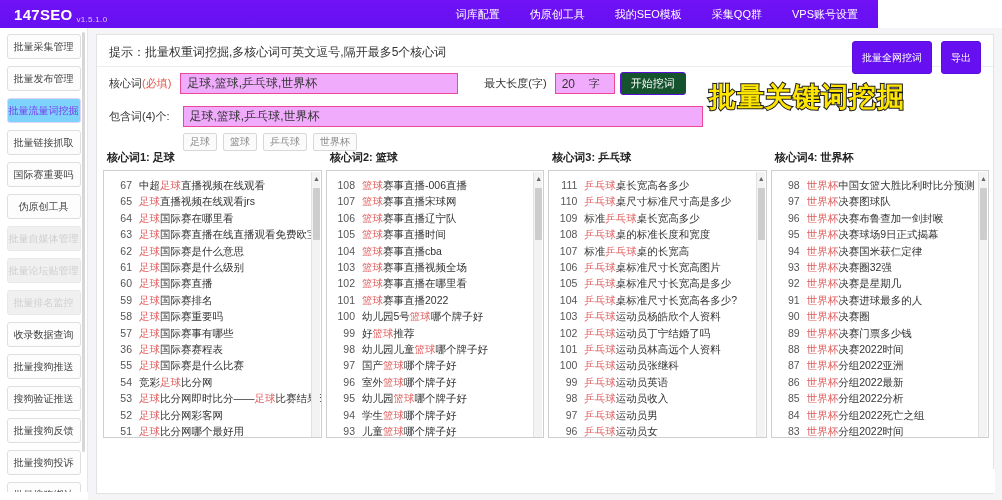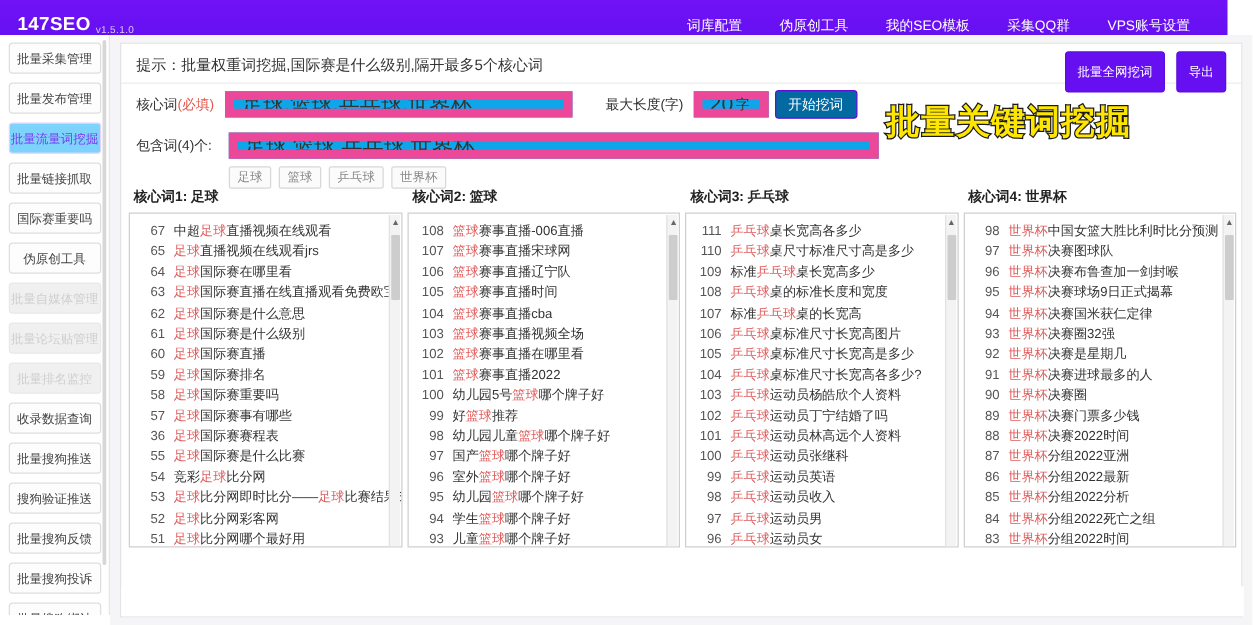--- a/index.html
+++ b/index.html
@@ -9,28 +9,28 @@
     background:#ffffff;
     font-family:"Liberation Sans","DejaVu Sans",sans-serif;
     font-size:12px;
     color:#333;
     overflow:hidden;
   }
   #app { position:relative; width:1002px; height:500px; }
 
   
   .topbar {
-    position:absolute; left:0; top:0; width:982px; height:28px;
+    position:absolute; left:0; top:0; width:878px; height:28px;
     background:#6610f2;
     background:linear-gradient(180deg,#7012f5 0%,#6610f2 100%);
-    display:flex; align-items:flex-end;
+    display:flex; align-items:center;
   }
   .brand { color:#fff; font-size:15px; font-weight:bold; margin-left:14px; letter-spacing:.3px; }
   .brand-ver { color:#d9c8fb; font-size:8px; margin-left:4px; font-weight:normal; position:relative; top:2px; }
-  .topnav { margin-left:auto; display:flex; align-items:center; padding-right:30px; }
+  .topnav { margin-left:auto; display:flex; align-items:center; padding-right:20px; }
   .topnav-item {
     color:#ffffff; font-size:11px; margin-left:30px; cursor:pointer;
     white-space:nowrap;
   }
 
   
   .sidebar {
     position:absolute; left:0; top:28px; width:88px; height:464px;
     background:#ffffff; overflow:hidden; padding-top:6px;
     border-right:1px solid #e6e6e6;
@@ -62,31 +62,31 @@
 
   .hint {
     padding:9px 12px 0 12px; font-size:12px; color:#333;
   }
   .hint-sep { position:absolute; left:0; top:31px; width:100%; height:1px; background:#ededed; }
 
   .formrow { display:flex; align-items:center; padding:11px 12px 0 12px; }
   .flabel { font-size:11px; color:#333; white-space:nowrap; }
   .req { color:#e2574c; font-size:11px; }
   .inp {
-    height:21px; border:7px solid #ec4899; background:#0ea5e9;
-    font-size:17px; color:#333; padding:0 6px; outline:none;
+    height:21px; border:1px solid #ec4899; background:#f0abfc;
+    font-size:12px; color:#333; padding:0 6px; outline:none;
     font-family:"Liberation Sans","DejaVu Sans",sans-serif;
   }
   .kw-input { width:278px; margin-left:9px; }
   .len-label { margin-left:26px; font-size:11px; color:#333; white-space:nowrap; }
   .len-input { width:60px; margin-left:8px; }
   .len-unit { margin-left:-26px; font-size:11px; color:#333; position:relative; z-index:2; }
   .btn-primary {
     margin-left:20px; height:23px; padding:0 10px;
-    background:#0369a1; color:#fff; border:1px solid #5b0edb; border-radius:3px;
+    background:#14532d; color:#fff; border:1px solid #5b0edb; border-radius:3px;
     font-size:11px; cursor:pointer; display:flex; align-items:center;
     font-family:"Liberation Sans","DejaVu Sans",sans-serif;
   }
 
   .inc-input { width:520px; margin-left:13px; }
   .tags { display:flex; padding:6px 0 0 86px; }
   .tag {
     border:1px solid #d8d8d8; background:#fbfbfb; color:#888;
     font-size:10px; padding:1px 6px; margin-right:6px; border-radius:2px;
     cursor:pointer;
@@ -199,21 +199,21 @@
         <div class="side-item">
           <span>批量搜狗绑站</span>
         </div>
       </div>
     <div class="side-scroll"></div>
   </div>
 
   <div class="main">
     <div class="panel">
 
-      <div class="hint">提示：批量权重词挖掘,国际赛是什么级别,隔开最多5个核心词</div>
+      <div class="hint">提示：批量权重词挖掘,多核心词可英文逗号,隔开最多5个核心词</div>
       <div class="hint-sep"></div>
 
       <div class="fab-wrap">
         <div class="fab">批量全网挖词</div>
         <div class="fab">导出</div>
       </div>
 
       <div class="overlay-title">批量关键词挖掘</div>
 
       <div class="formrow">

